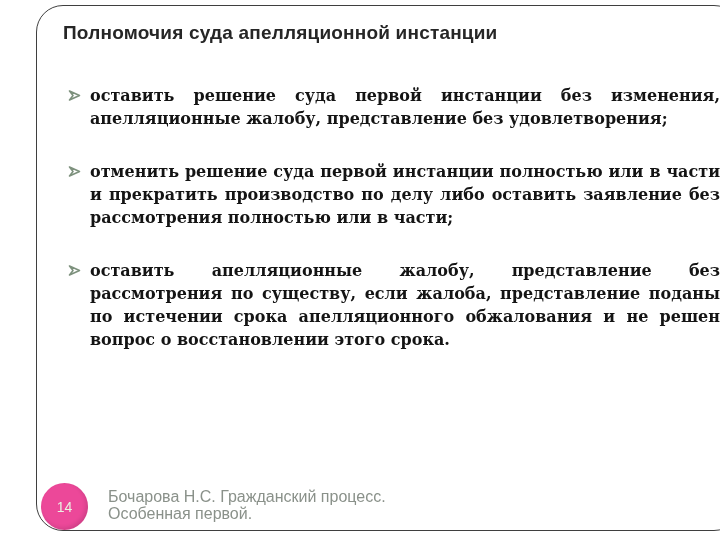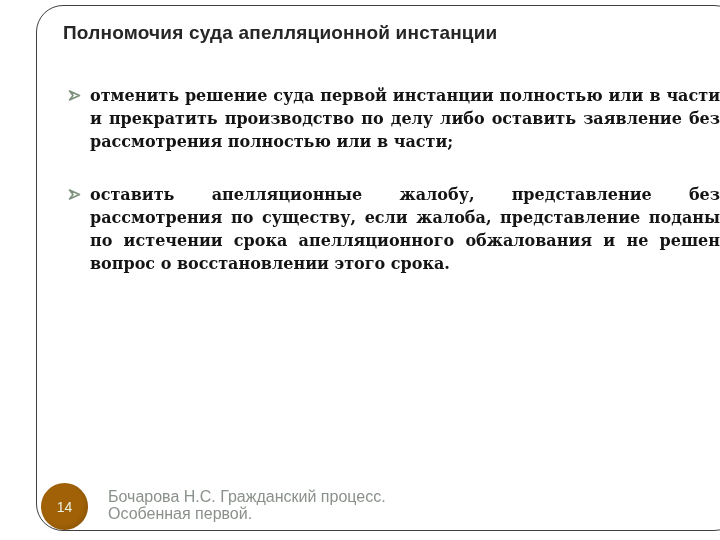--- a/index.html
+++ b/index.html
@@ -73,21 +73,21 @@
     width: 13px;
     height: 13px;
   }
   .page-badge {
     position: absolute;
     left: 13px;
     top: 483px;
     width: 47px;
     height: 47px;
     border-radius: 50%;
-    background: #a16207;
+    background: #ec4899;
     box-shadow: inset -2px -2px 4px rgba(0,0,0,0.12);
     display: flex;
     align-items: center;
     justify-content: center;
     font-family: "Liberation Sans", sans-serif;
     font-size: 14px;
     color: #e9f2e2;
   }
   .footer {
     position: absolute;
@@ -111,20 +111,28 @@
 
   <h1 class="title">Полномочия суда апелляционной инстанции</h1>
 
   <ul class="bullets">
     <li>
       <span class="bullet-icon">
         <svg viewBox="0 0 13 13" xmlns="http://www.w3.org/2000/svg">
           <path d="M1.5 2 L11.5 6.5 L1.5 11 L5 6.5 Z" fill="none" stroke="#7d917d" stroke-width="1.6" stroke-linejoin="round"></path>
         </svg>
       </span>
+      <span>оставить решение суда первой инстанции без изменения, апелляционные жалобу, представление без удовлетворения;</span>
+    </li>
+    <li>
+      <span class="bullet-icon">
+        <svg viewBox="0 0 13 13" xmlns="http://www.w3.org/2000/svg">
+          <path d="M1.5 2 L11.5 6.5 L1.5 11 L5 6.5 Z" fill="none" stroke="#7d917d" stroke-width="1.6" stroke-linejoin="round"></path>
+        </svg>
+      </span>
       <span>отменить решение суда первой инстанции полностью или в части и прекратить производство по делу либо оставить заявление без рассмотрения полностью или в части;</span>
     </li>
     <li>
       <span class="bullet-icon">
         <svg viewBox="0 0 13 13" xmlns="http://www.w3.org/2000/svg">
           <path d="M1.5 2 L11.5 6.5 L1.5 11 L5 6.5 Z" fill="none" stroke="#7d917d" stroke-width="1.6" stroke-linejoin="round"></path>
         </svg>
       </span>
       <span>оставить апелляционные жалобу, представление без рассмотрения по существу, если жалоба, представление поданы по истечении срока апелляционного обжалования и не решен вопрос о восстановлении этого срока.</span>
     </li>

